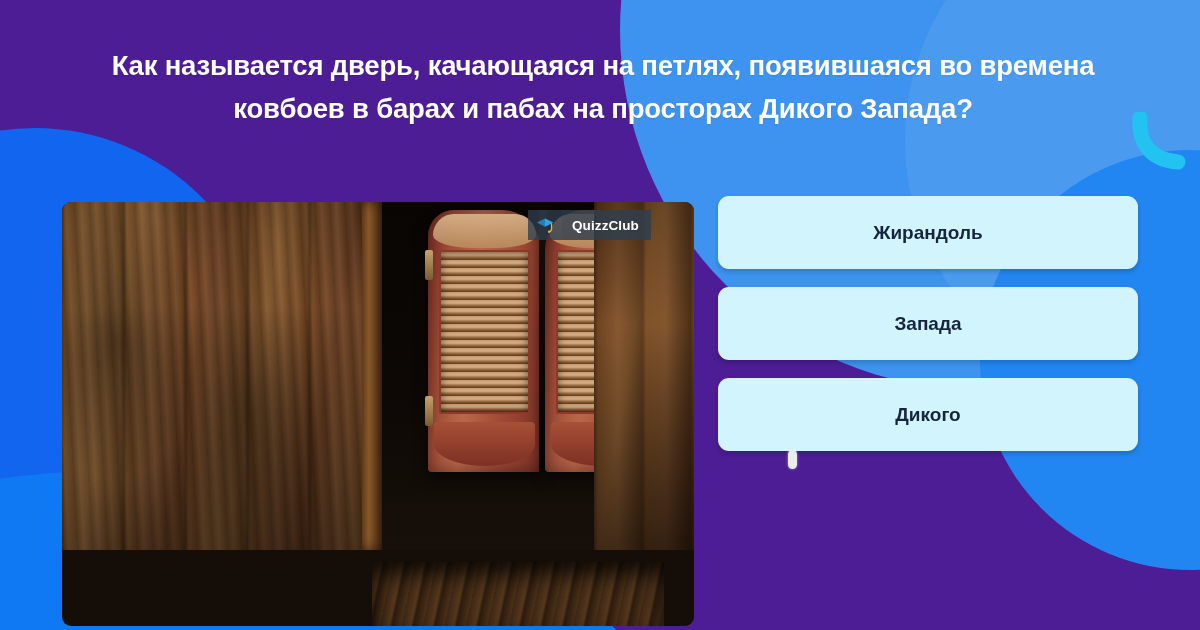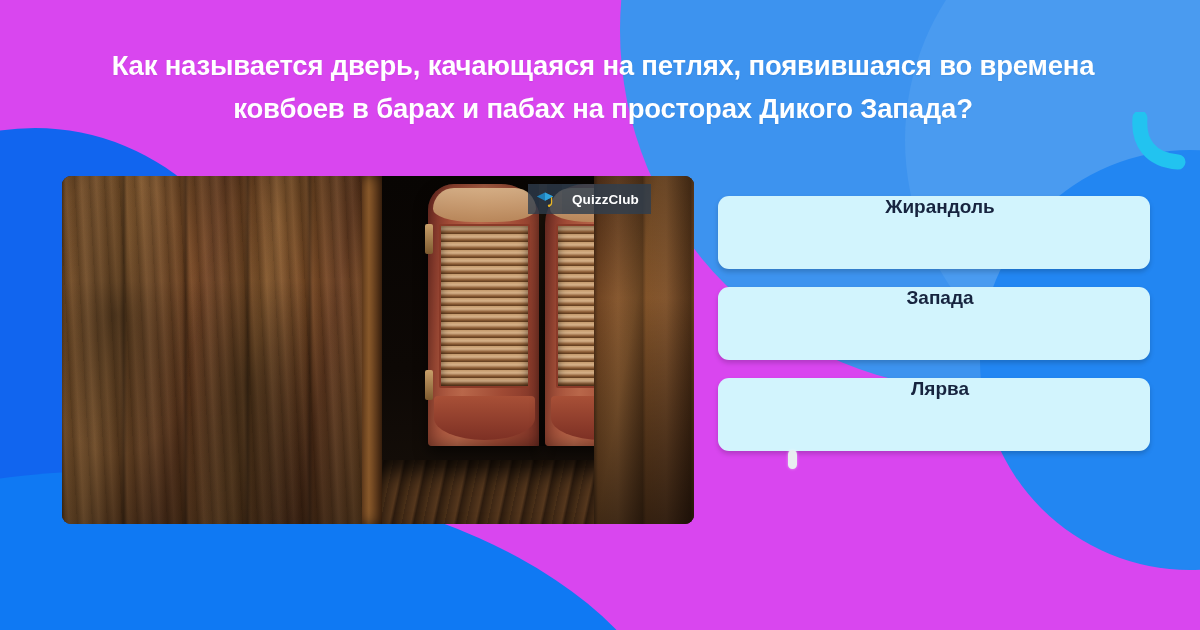--- a/index.html
+++ b/index.html
@@ -12,21 +12,21 @@
     overflow: hidden;
     font-family: "Liberation Sans", sans-serif;
     background: #0b7ef5;
   }
 
   .stage {
     position: relative;
     width: 1200px;
     height: 630px;
     overflow: hidden;
-    background: #d946ef;
+    background: #4c1d95;
   }
 
   
   .bg-layer {
     position: absolute;
     inset: 0;
     overflow: hidden;
   }
   .blob-top-light {
     position: absolute;
@@ -93,23 +93,23 @@
     font-weight: bold;
     line-height: 43px;
     letter-spacing: -0.2px;
     text-shadow: 0 1px 2px rgba(0,0,0,0.07);
   }
 
   
   .photo-card {
     position: absolute;
     left: 62px;
-    top: 176px;
+    top: 202px;
     width: 632px;
-    height: 348px;
+    height: 424px;
     border-radius: 9px;
     overflow: hidden;
     background: #140d08;
   }
   .photo-scene {
     position: absolute;
     inset: 0;
   }
 
   
@@ -284,27 +284,26 @@
   }
   .answer {
     position: relative;
     width: 420px;
     height: 73px;
     margin-bottom: 18px;
     border-radius: 11px;
     background: #d2f4fd;
     box-shadow: 0 3px 5px rgba(0,0,0,0.18);
     display: flex;
-    align-items: flex-start;
+    align-items: center;
     justify-content: center;
     color: #17243f;
     font-size: 19px;
     font-weight: bold;
     cursor: pointer;
-    padding-left: 12px;
   }
   .answer:last-child { margin-bottom: 0; }
 
   .drag-nub {
     position: absolute;
     left: 788px;
     top: 450px;
     width: 9px;
     height: 19px;
     border-radius: 5px;
@@ -373,19 +372,19 @@
   </div>
 
   <div class="answers">
     <div class="answer">
       <span>Жирандоль</span>
     </div>
     <div class="answer">
       <span>Запада</span>
     </div>
     <div class="answer">
-      <span>Лярва</span>
+      <span>Дикого</span>
     </div>
   </div>
 
   <div class="drag-nub"></div>
 
 </div>
 
 </body></html>

